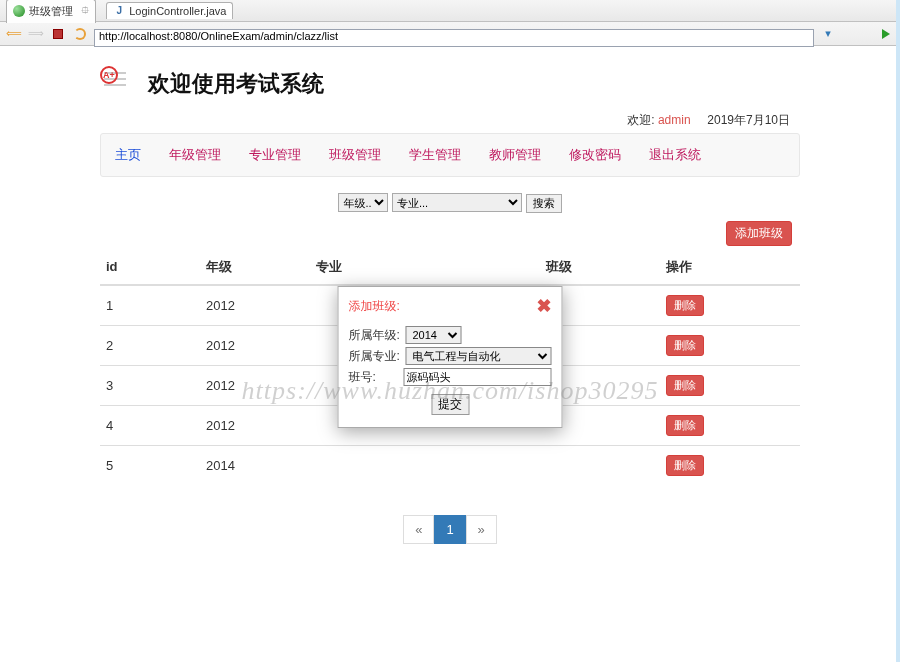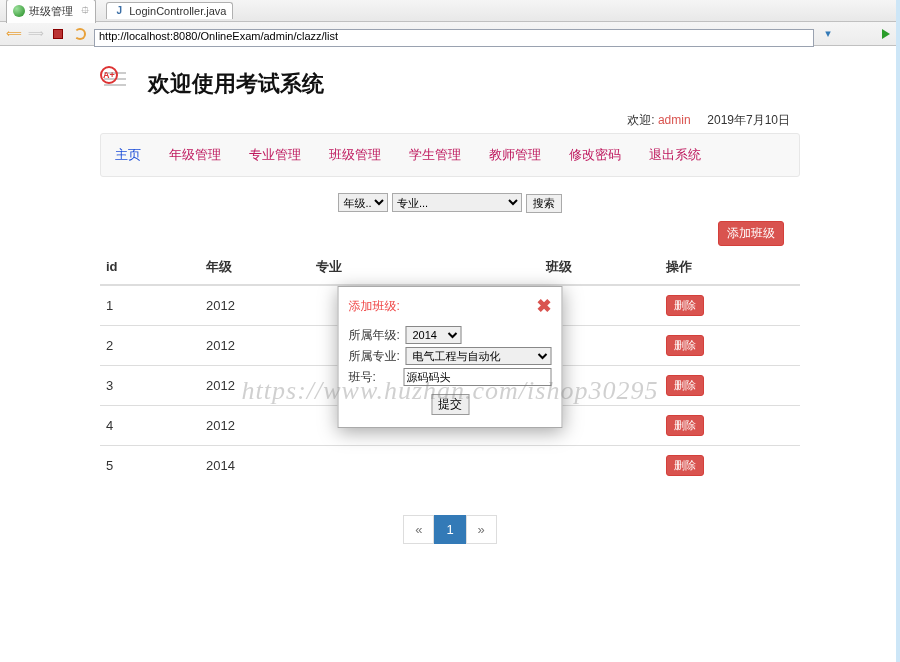--- a/index.html
+++ b/index.html
@@ -40,21 +40,21 @@
 .navbar { background: #f8f8f8; border: 1px solid #e7e7e7; border-radius: 3px; display: flex; padding: 0; }
 .navbar a { display:block; padding: 12px 14px; color:#be185d; text-decoration:none; font-size:13px; cursor:pointer; }
 .navbar a.home { color:#1d4ed8; }
 
 .filter-row { text-align:center; margin: 16px 0 8px 0; }
 .filter-row select { font-size:11px; border:1px solid #aaa; height:19px; }
 .sel-grade { width:50px; }
 .sel-major { width:130px; }
 .btn-search { font-size:11px; padding:1px 6px; border:1px solid #aaa; background:#f0f0f0; cursor:pointer; }
 
-.add-row { text-align:right; margin: 4px 16px; }
+.add-row { text-align:right; margin: 4px 8px; }
 .btn-danger { background:#d9534f; border:1px solid #d43f3a; color:#fff; font-size:12px; padding:3px 8px; border-radius:3px; cursor:pointer; }
 .btn-danger.sm { font-size:11px; padding:2px 7px; }
 
 table { width:100%; border-collapse:collapse; }
 th { text-align:left; font-weight:bold; padding:8px 6px; border-bottom:2px solid #ddd; font-size:13px; }
 td { padding:9px 6px; border-top:1px solid #ddd; font-size:13px; color:#333; }
 .col-id{width:100px;} .col-grade{width:110px;} .col-major{width:230px;} .col-class{width:120px;} .col-op{width:140px;}
 
 .pagination { text-align:center; margin: 30px 0; }
 .pagination span { display:inline-block; border:1px solid #ddd; padding:6px 11px; margin:0; color:#337ab7; cursor:pointer; font-size:13px; }

